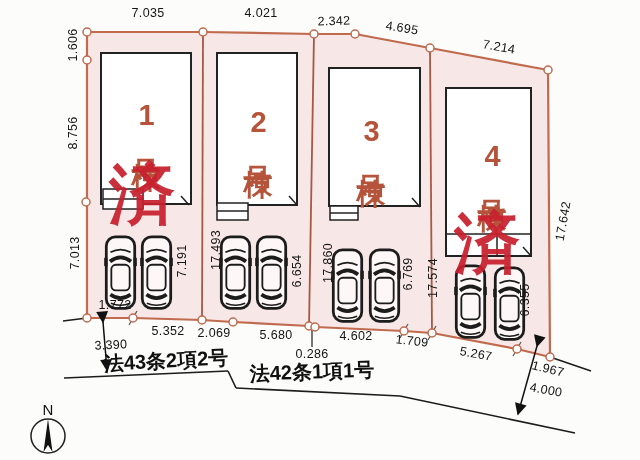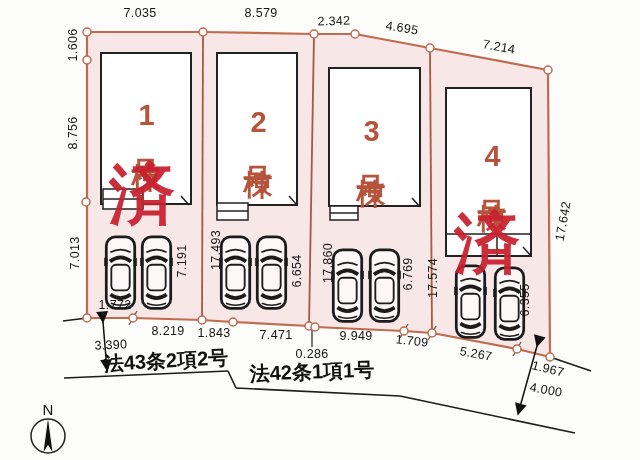--- a/index.html
+++ b/index.html
@@ -151,38 +151,38 @@
   </svg>
 
   <span class="lot-label" style="left:146px;top:121px">1号棟</span>
   <span class="lot-label" style="left:258px;top:128px">2号棟</span>
   <span class="lot-label" style="left:371px;top:137px">3号棟</span>
   <span class="lot-label" style="left:492px;top:162px">4号棟</span>
 
   <span class="stamp" style="left:142px;top:194px">済</span>
   <span class="stamp" style="left:487px;top:243px">済</span>
 
-  <span class="dim" style="left:140px;top:13px">7.035</span>
-  <span class="dim" style="left:261px;top:13px">8.579</span>
+  <span class="dim" style="left:148px;top:13px">7.035</span>
+  <span class="dim" style="left:261px;top:13px">4.021</span>
   <span class="dim" style="left:334px;top:21px;--r:-2deg">2.342</span>
   <span class="dim" style="left:402px;top:28px;--r:9deg">4.695</span>
   <span class="dim" style="left:499px;top:47px;--r:10deg">7.214</span>
 
   <span class="dim" style="left:73px;top:45px;--r:-90deg">1.606</span>
   <span class="dim" style="left:73px;top:133px;--r:-90deg">8.756</span>
   <span class="dim" style="left:75px;top:253px;--r:-90deg">7.013</span>
 
   <span class="dim" style="left:563px;top:221px;--r:-80deg">17.642</span>
 
   <span class="dim" style="left:115px;top:305px">1.772</span>
-  <span class="dim" style="left:168px;top:331px">8.219</span>
-  <span class="dim" style="left:214px;top:333px">1.843</span>
-  <span class="dim" style="left:276px;top:335px">7.471</span>
+  <span class="dim" style="left:168px;top:331px">5.352</span>
+  <span class="dim" style="left:214px;top:333px">2.069</span>
+  <span class="dim" style="left:276px;top:335px">5.680</span>
   <span class="dim" style="left:312px;top:354px">0.286</span>
-  <span class="dim" style="left:356px;top:336px">9.949</span>
+  <span class="dim" style="left:356px;top:336px">4.602</span>
   <span class="dim" style="left:412px;top:341px;--r:6deg">1.709</span>
   <span class="dim" style="left:476px;top:354px;--r:10deg">5.267</span>
   <span class="dim" style="left:548px;top:369px;--r:14deg">1.967</span>
 
   <span class="dim" style="left:111px;top:345px;--r:-3deg">3.390</span>
   <span class="dim" style="left:546px;top:390px;--r:10deg">4.000</span>
 
   <span class="dim" style="left:182px;top:261px;--r:-90deg">7.191</span>
   <span class="dim" style="left:216px;top:250px;--r:-90deg">17.493</span>
   <span class="dim" style="left:297px;top:271px;--r:-90deg">6.654</span>

